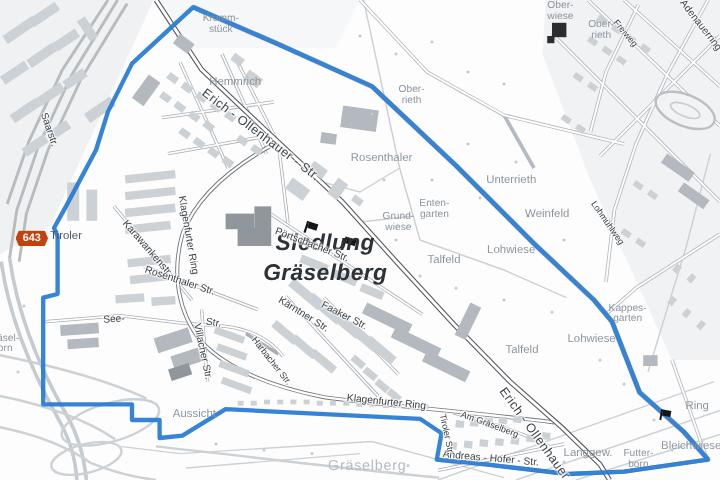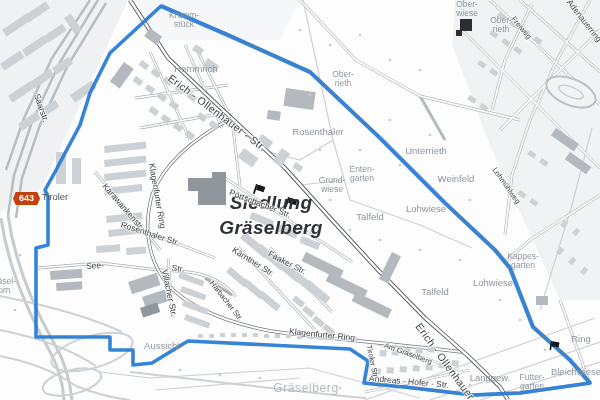--- a/index.html
+++ b/index.html
@@ -373,21 +373,21 @@
       <span class="lbl area" style="left: 370px; top: 217px; --r: 0deg;">Talfeld</span>
       <span class="lbl area" style="left: 426px; top: 209px; --r: 0deg;">Lohwiese</span>
       <span class="lbl area" style="left: 435px; top: 292px; --r: 0deg;">Talfeld</span>
       <span class="lbl area" style="left: 493px; top: 283px; --r: 0deg;">Lohwiese</span>
       <span class="lbl area-sm" style="left: 523px; top: 261px; --r: 0deg;">Kappes-
 garten</span>
       <span class="lbl area" style="left: 581px; top: 339px; --r: 0deg;">Ring</span>
       <span class="lbl area" style="left: 576px; top: 372px; --r: 0deg;">Bleichwiese</span>
       <span class="lbl area" style="left: 490px; top: 378px; --r: 0deg;">Langgew.</span>
       <span class="lbl area-sm" style="left: 532px; top: 382px; --r: 0deg;">Futter-
-garten</span>
+born</span>
       <span class="lbl area-lg" style="left: 306px; top: 388px; --r: 0deg;">Gräselberg</span>
       <span class="lbl area" style="left: 162px; top: 346px; --r: 0deg;">Aussicht</span>
       <span class="lbl place" style="left: 55px; top: 197px; --r: 0deg;">Tiroler</span>
       <span class="lbl area-sm" style="left: 2px; top: 286px; --r: 0deg;">Gräsel-
 born</span>
       <span class="lbl title" style="left: 243px; top: 216px; --r: 0deg;">Siedlung
 Gräselberg</span>
       <span class="lbl street-lg" style="left: 217px; top: 113px; --r: 37deg;">Erich - Ollenhauer - Str.</span>
       <span class="lbl street-lg" style="left: 453px; top: 373px; --r: 54deg;">Erich - Ollenhauer - Str.</span>
       <span class="lbl street" style="left: 157px; top: 196px; --r: 80deg;">Klagenfurter Ring</span>

